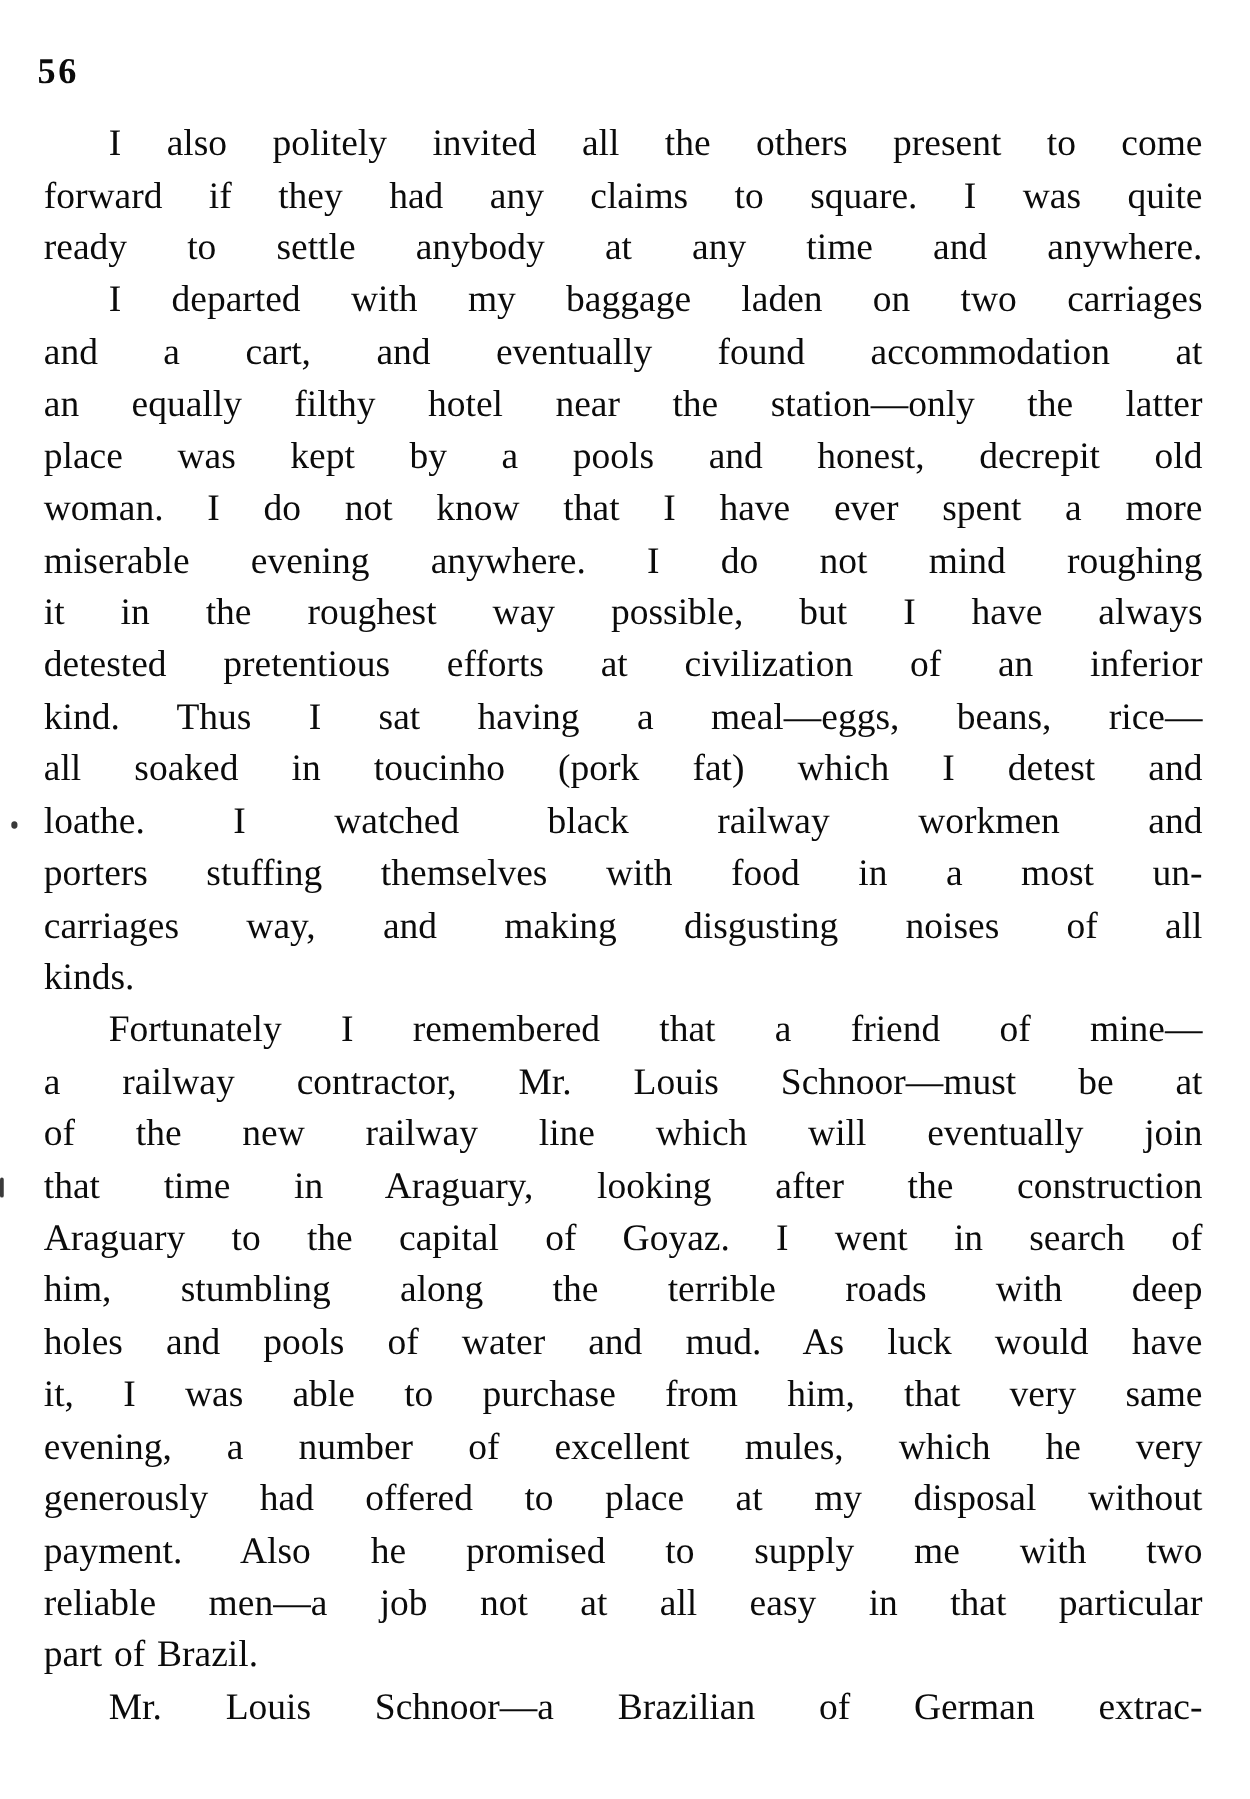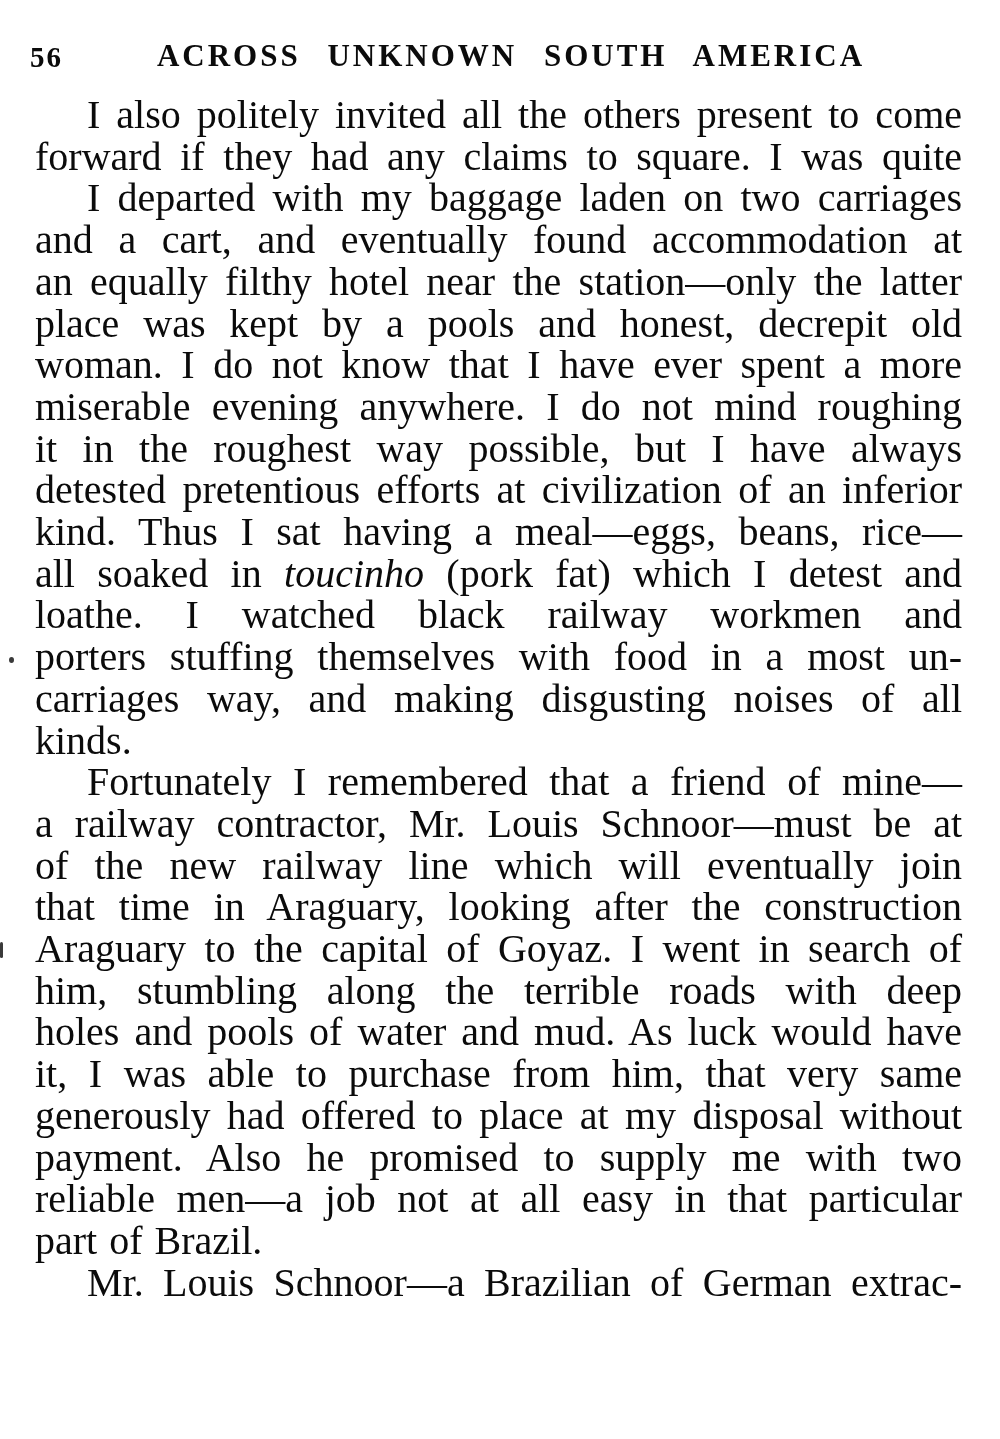--- a/index.html
+++ b/index.html
@@ -41,37 +41,37 @@
     word-spacing: 16px;
     padding-left: 30px;
     white-space: nowrap;
   }
   
   .body-text {
     position: absolute;
     top: 94px;
     left: 35px;
     width: 927px;
-    font-size: 40px;
+    font-size: 30px;
     line-height: 41.7px;
     word-spacing: 2px;
   }
   .para { margin: 0; }
   .line {
     text-align: justify;
     text-align-last: justify;
     min-height: 41.7px;
   }
   .line.last {
     text-align-last: left;
   }
   .line.indent {
     text-indent: 52px;
   }
-  .italic { font-style: italic; }
+  .italic { }
   
   .speck {
     position: absolute;
     background: #3a3a3a;
   }
   .speck-a {
     left: 9px; top: 657px;
     width: 5px; height: 6px;
     border-radius: 50%;
   }
@@ -81,28 +81,28 @@
     border-radius: 2px;
   }
 </style>
 </head>
 <body>
 
 <div class="page">
 
   <div class="header">
     <span class="pagenum">56</span>
-    <div class="running-title">ACROSS UNKNOWN SOUTH AMERICA</div>
   </div>
 
   <div class="body-text">
 
     <div class="para">
       <div class="line j indent">I also politely invited all the others present to come</div>
       <div class="line j">forward if they had any claims to square. I was quite</div>
+      <div class="line j">ready to settle anybody at any time and anywhere.</div>
     </div>
 
     <div class="para">
       <div class="line j indent">I departed with my baggage laden on two carriages</div>
       <div class="line j">and a cart, and eventually found accommodation at</div>
       <div class="line j">an equally filthy hotel near the station—only the latter</div>
       <div class="line j">place was kept by a pools and honest, decrepit old</div>
       <div class="line j">woman. I do not know that I have ever spent a more</div>
       <div class="line j">miserable evening anywhere. I do not mind roughing</div>
       <div class="line j">it in the roughest way possible, but I have always</div>
@@ -121,20 +121,21 @@
 
     <div class="para">
       <div class="line j indent">Fortunately I remembered that a friend of mine—</div>
       <div class="line j">a railway contractor, Mr. Louis Schnoor—must be at</div>
       <div class="line j">of the new railway line which will eventually join</div>
       <div class="line j">that time in Araguary, looking after the construction</div>
       <div class="line j">Araguary to the capital of Goyaz. I went in search of</div>
       <div class="line j">him, stumbling along the terrible roads with deep</div>
       <div class="line j">holes and pools of water and mud. As luck would have</div>
       <div class="line j">it, I was able to purchase from him, that very same</div>
+      <div class="line j">evening, a number of excellent mules, which he very</div>
       <div class="line j">generously had offered to place at my disposal without</div>
       <div class="line j">payment. Also he promised to supply me with two</div>
       <div class="line j">reliable men—a job not at all easy in that particular</div>
       <div class="line last">part of Brazil.</div>
     </div>
 
     <div class="para">
       <div class="line j indent">Mr. Louis Schnoor—a Brazilian of German extrac-</div>
     </div>
 

